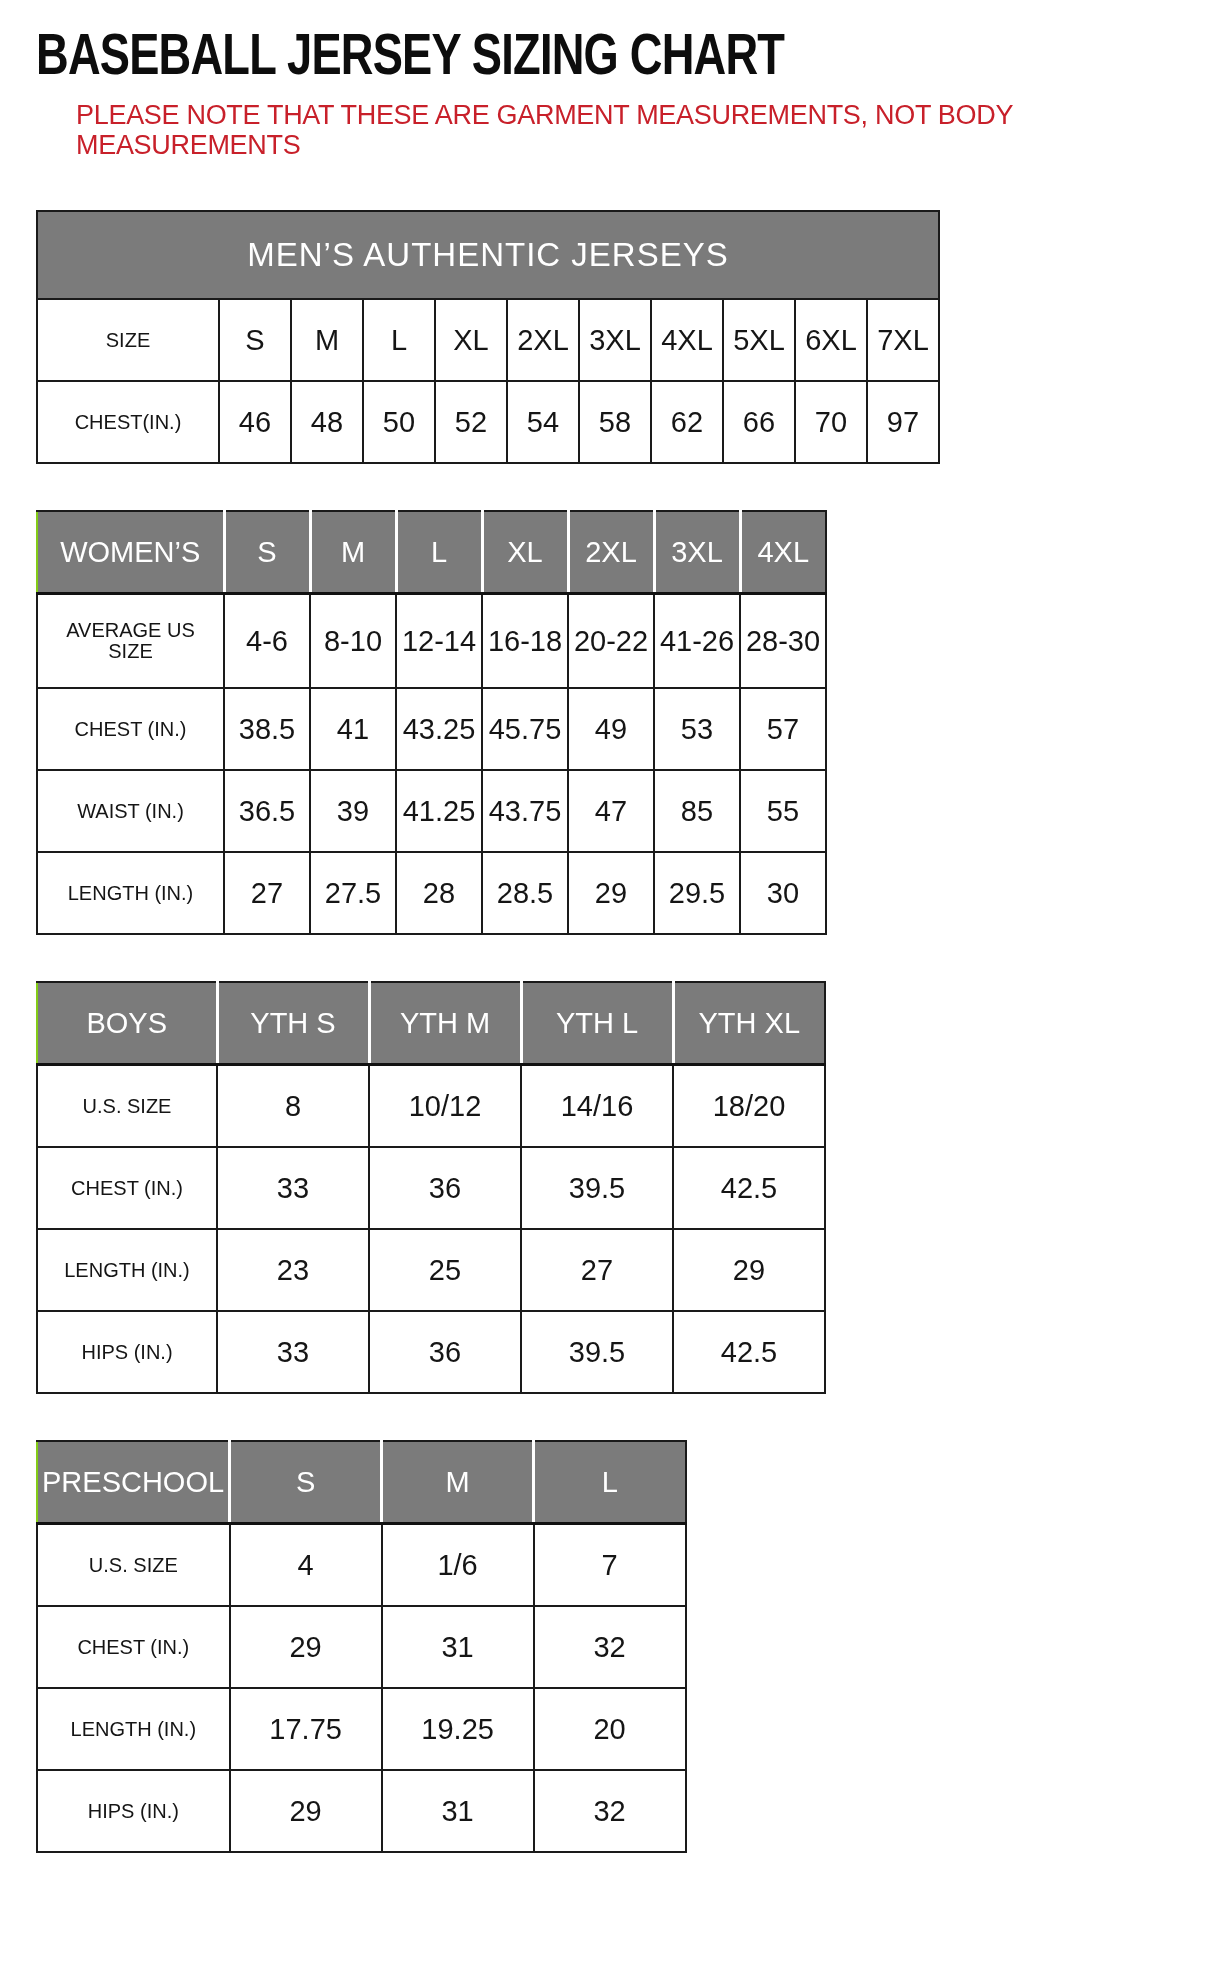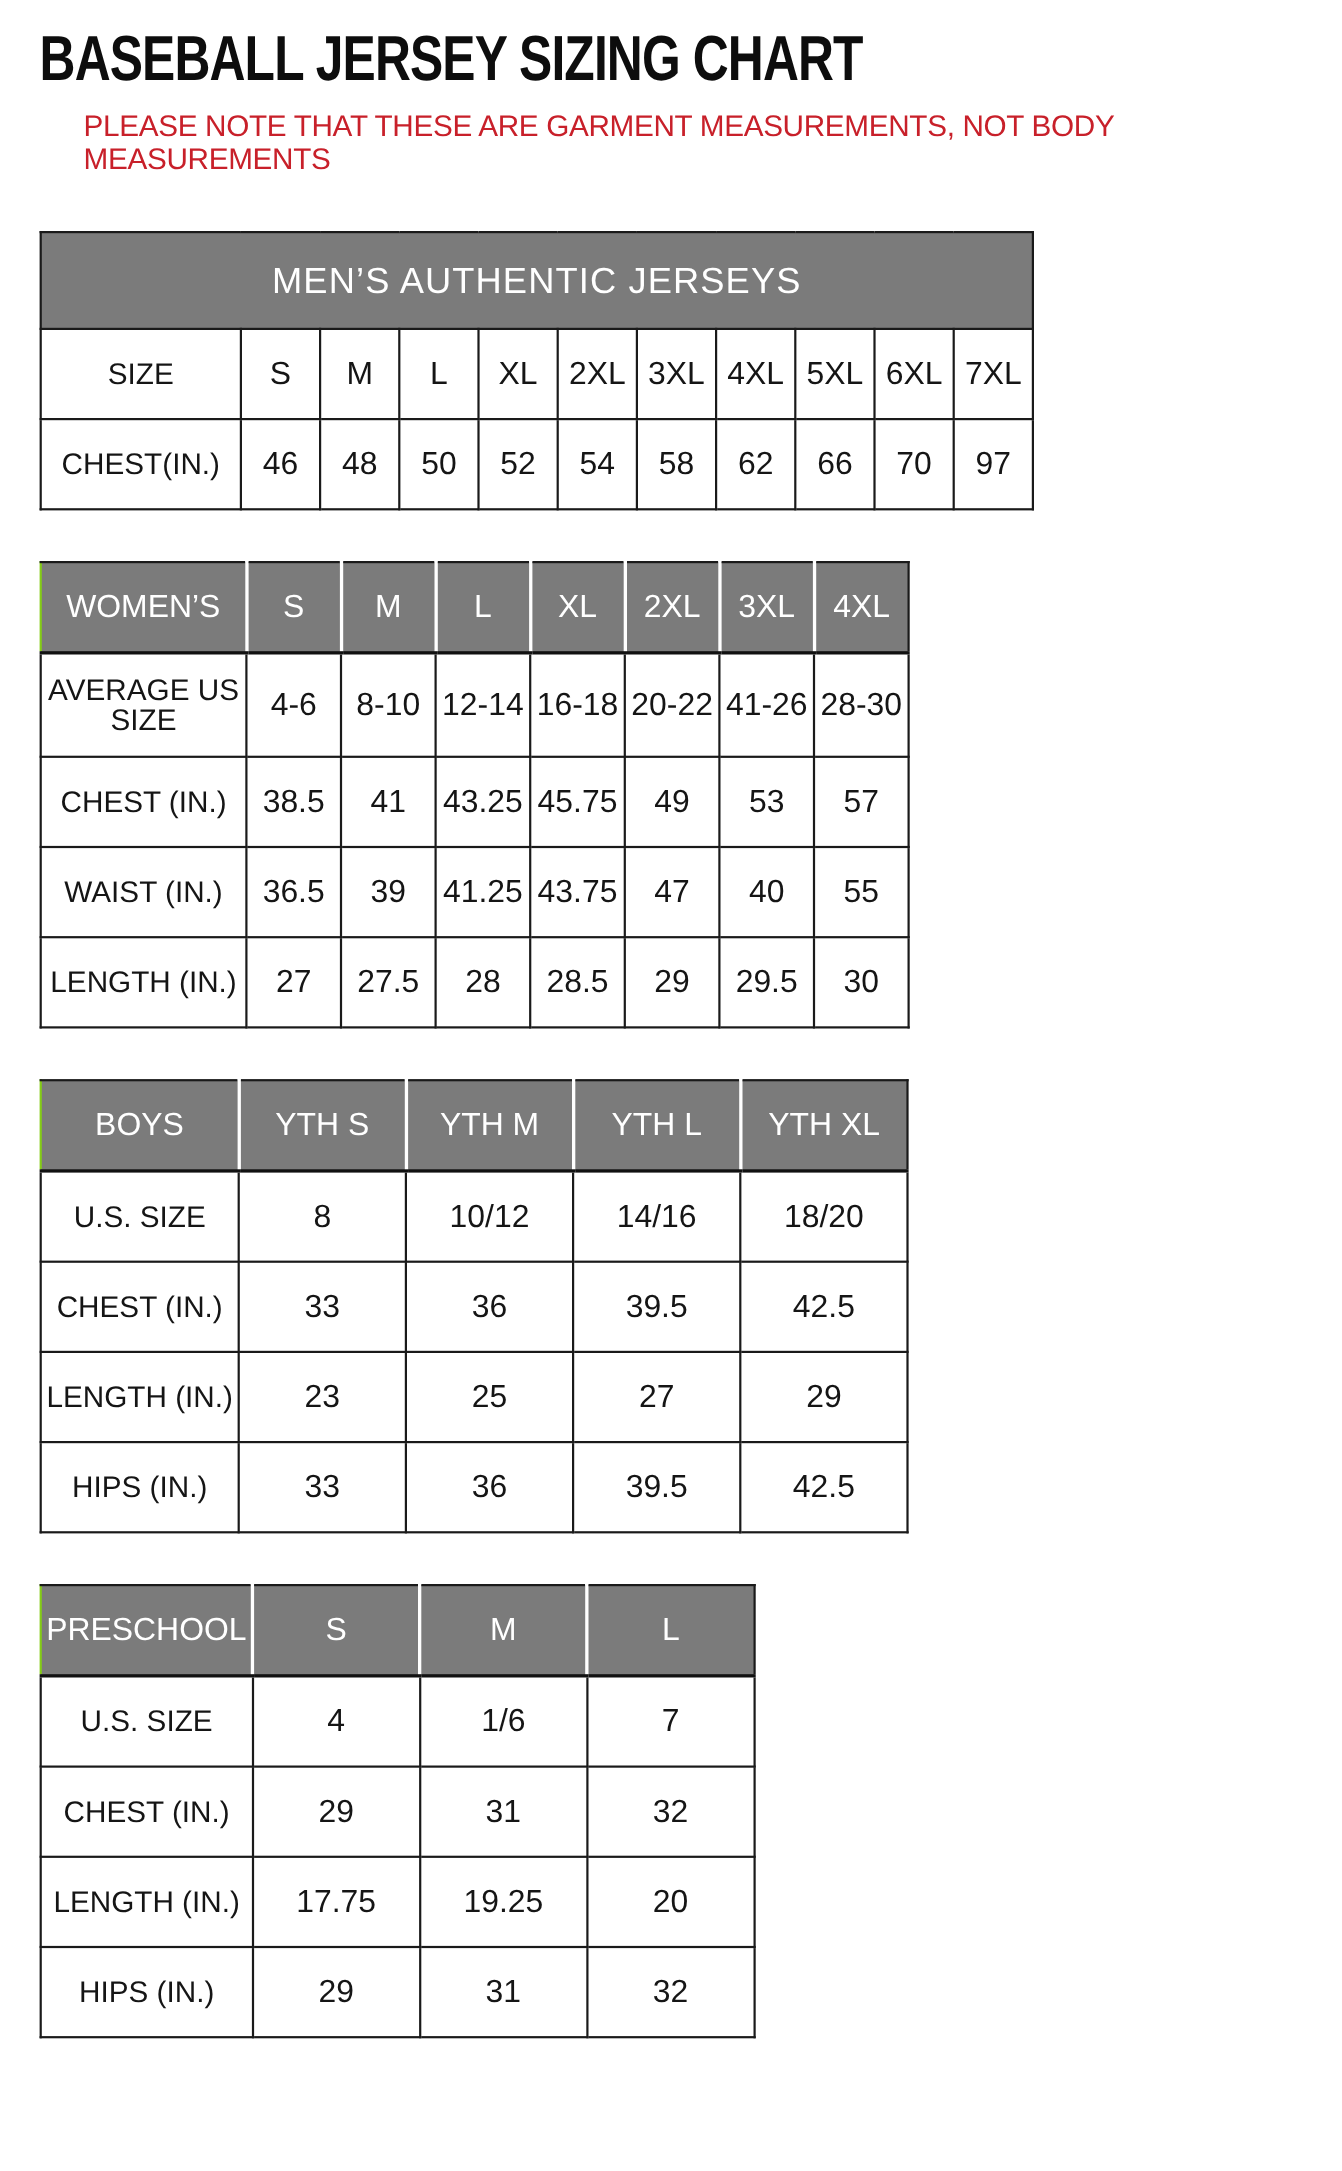--- a/index.html
+++ b/index.html
@@ -26,21 +26,21 @@
     border-collapse:collapse;table-layout:fixed;
     margin-top:46px;
   }
   table.mens{margin-top:50px;border-radius:28px;}
   .tbl td{
     border:2px solid #1a1a1a;
     text-align:center;vertical-align:middle;
     font-size:29px;height:80px;padding:0 4px;
     background:#fff;color:#151515;
   }
-  .tbl td.lbl{font-size:27px;}
+  .tbl td.lbl{font-size:20px;}
   .tbl td.hdr{
     background:var(--gray,#7b7b7b);color:#fff;
     border-left:3px solid #fff;border-right:3px solid #fff;
     border-top:2px solid #1a1a1a;border-bottom:3px solid #111;
     font-size:29px;
   }
   .tbl td.hdr:first-child{border-left:2px solid #84cc16;}
   .tbl td.hdr:last-child{border-right:2px solid #1a1a1a;}
   .tbl td.banner{
     background:var(--gray,#7b7b7b);color:#fff;
@@ -150,21 +150,21 @@
       <td>53</td>
       <td>57</td>
     </tr>
     <tr>
       <td class="lbl">WAIST (IN.)</td>
       <td>36.5</td>
       <td>39</td>
       <td>41.25</td>
       <td>43.75</td>
       <td>47</td>
-      <td>40</td>
+      <td>85</td>
       <td>55</td>
     </tr>
     <tr>
       <td class="lbl">LENGTH (IN.)</td>
       <td>27</td>
       <td>27.5</td>
       <td>28</td>
       <td>28.5</td>
       <td>29</td>
       <td>29.5</td>

